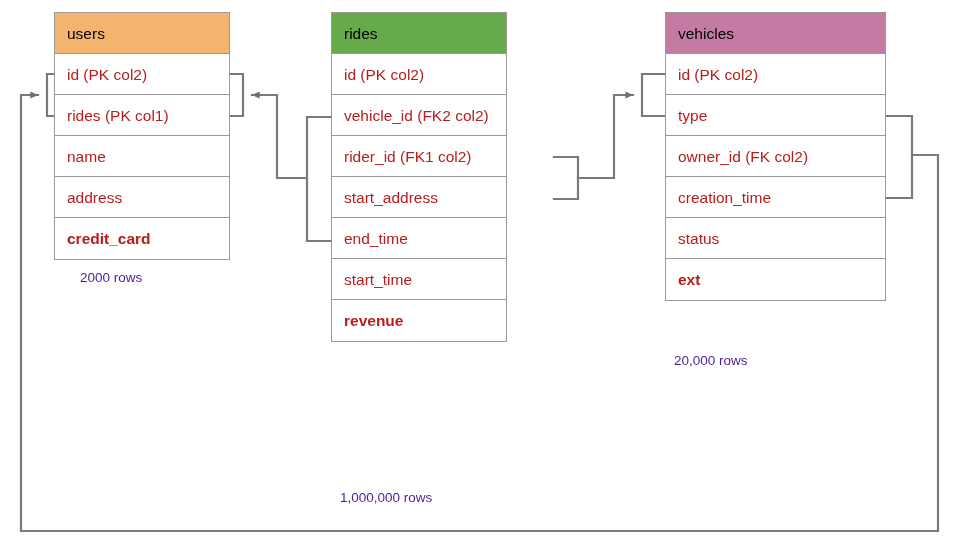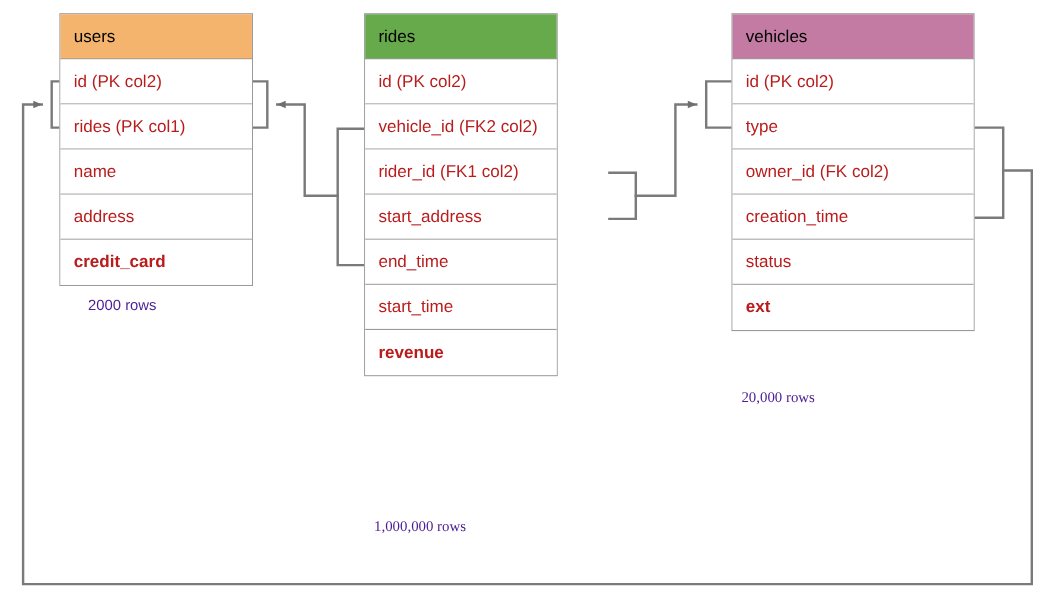--- a/index.html
+++ b/index.html
@@ -119,26 +119,26 @@
   <div class="entity" style="left:331px; top:12px; width:176px;">
     <div class="entity-header" style="background: rgb(102, 170, 76);">rides</div>
     <div class="entity-field">id (PK col2)</div>
     <div class="entity-field">vehicle_id (FK2 col2)</div>
     <div class="entity-field">rider_id (FK1 col2)</div>
     <div class="entity-field">start_address</div>
     <div class="entity-field">end_time</div>
     <div class="entity-field">start_time</div>
     <div class="entity-field last">revenue</div>
   </div>
-  <div class="rowcount" style="left:340px; top:471px;font-family:Liberation Serif, serif;">1,000,000 rows</div>
+  <div class="rowcount" style="left:340px; top:490px;">1,000,000 rows</div>
 
   <div class="entity" style="left:665px; top:12px; width:221px;">
     <div class="entity-header" style="background: rgb(196, 123, 163);">vehicles</div>
     <div class="entity-field">id (PK col2)</div>
     <div class="entity-field">type</div>
     <div class="entity-field">owner_id (FK col2)</div>
     <div class="entity-field">creation_time</div>
     <div class="entity-field">status</div>
     <div class="entity-field last">ext</div>
   </div>
-  <div class="rowcount" style="left:674px; top:353px;font-family:Liberation Serif, serif;">20,000 rows</div>
+  <div class="rowcount" style="left:674px; top:353px;">20,000 rows</div>
 
 </div>
 
 </body></html>

